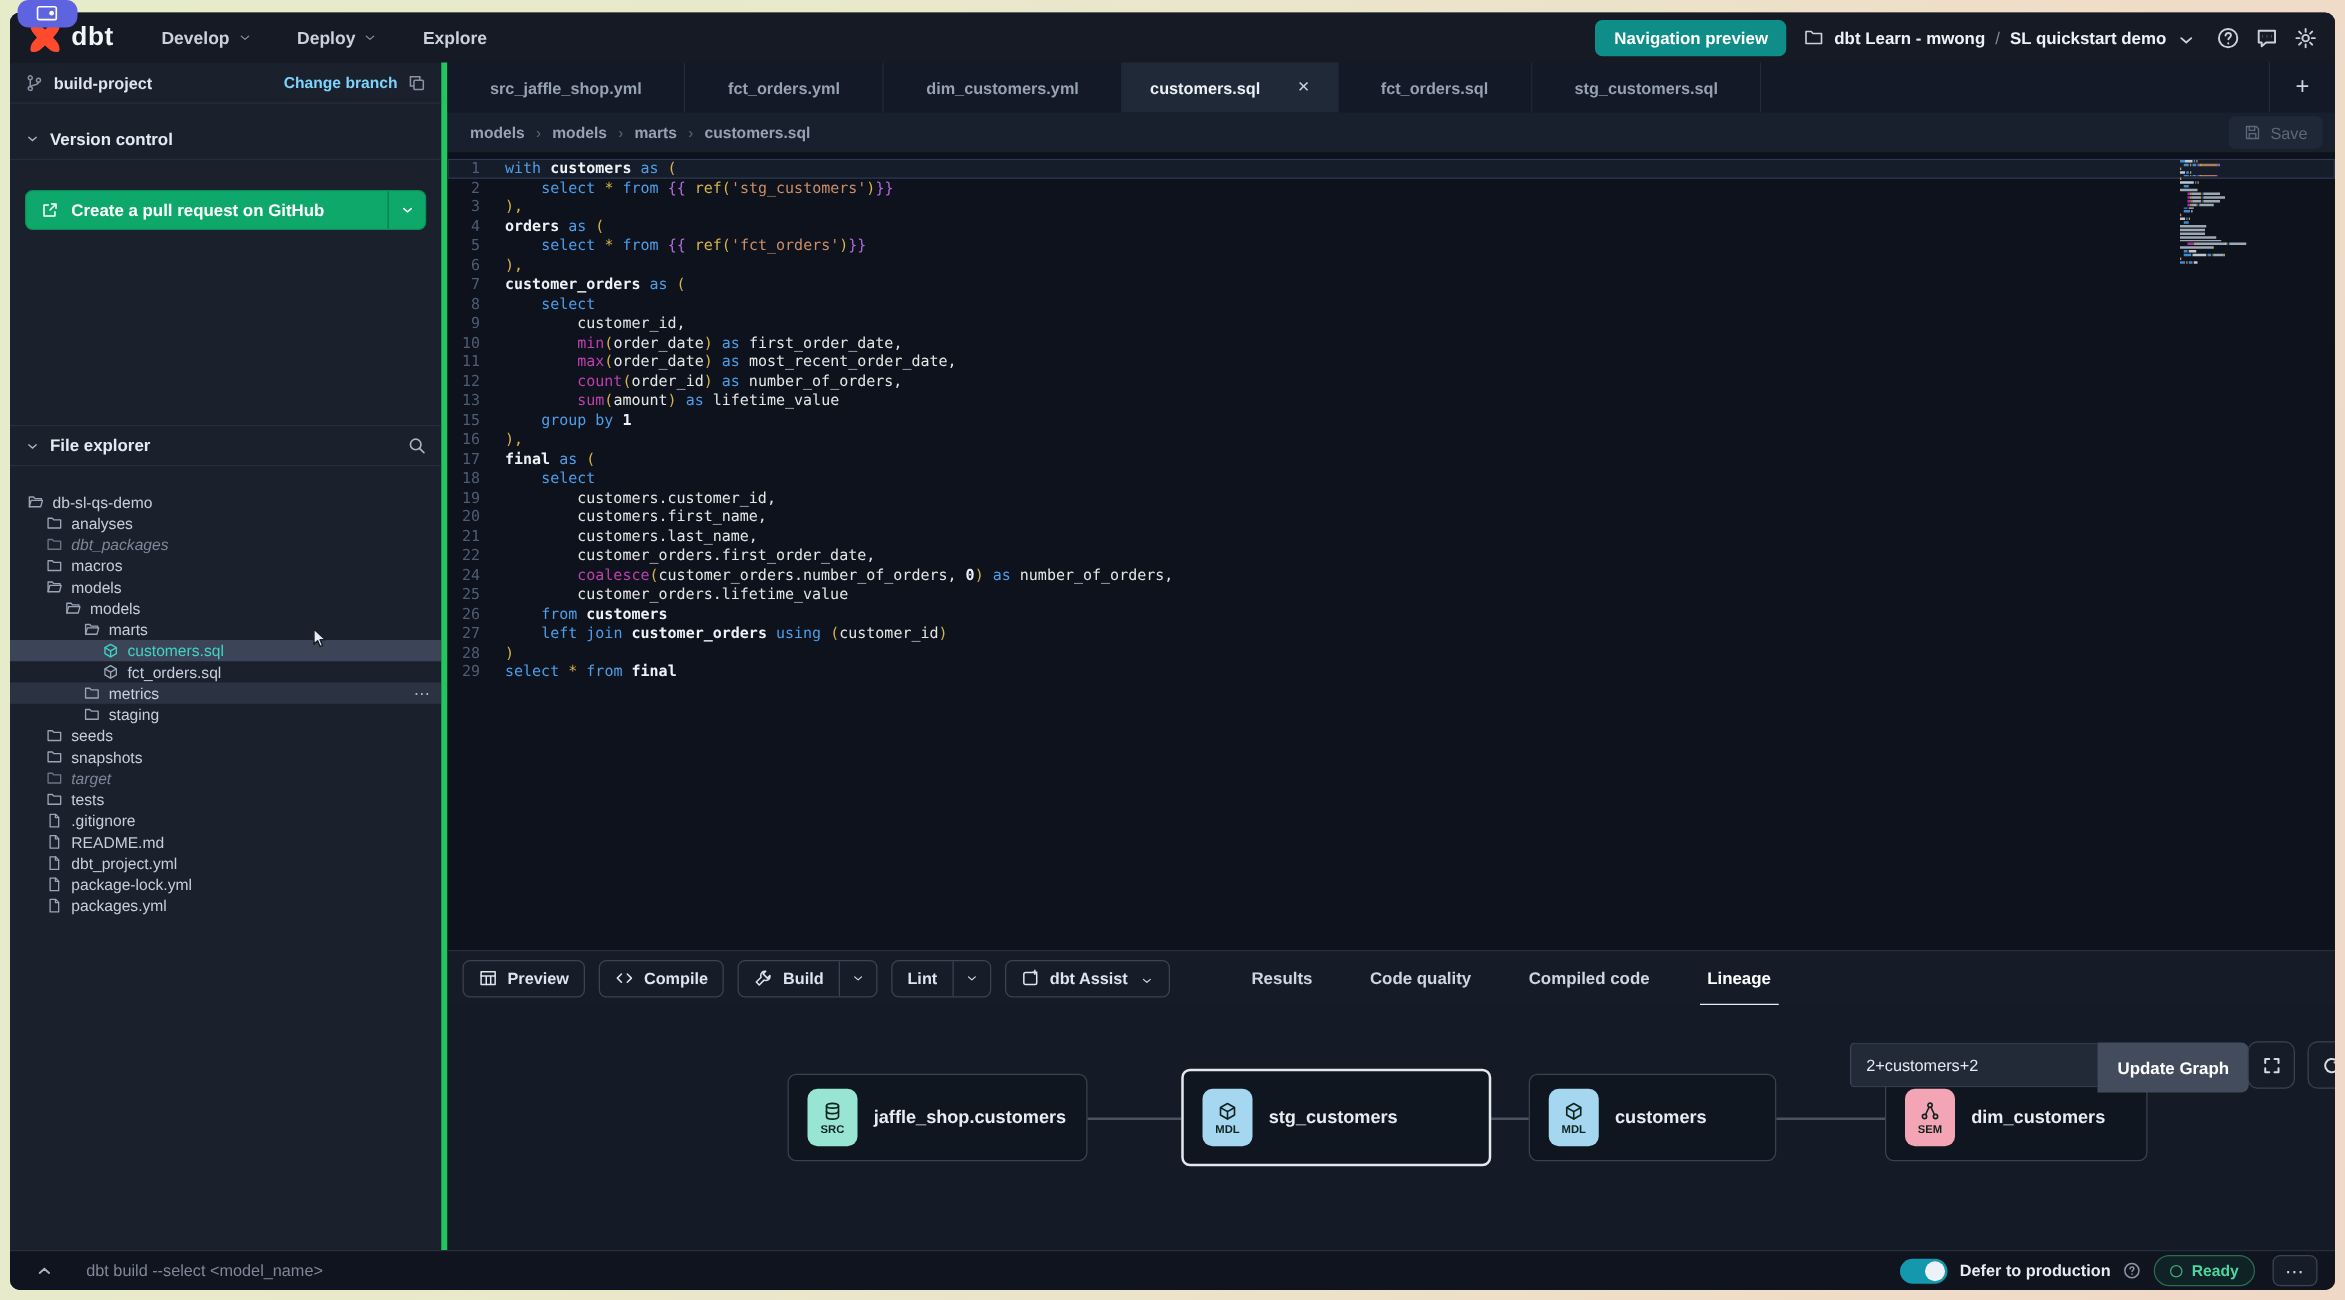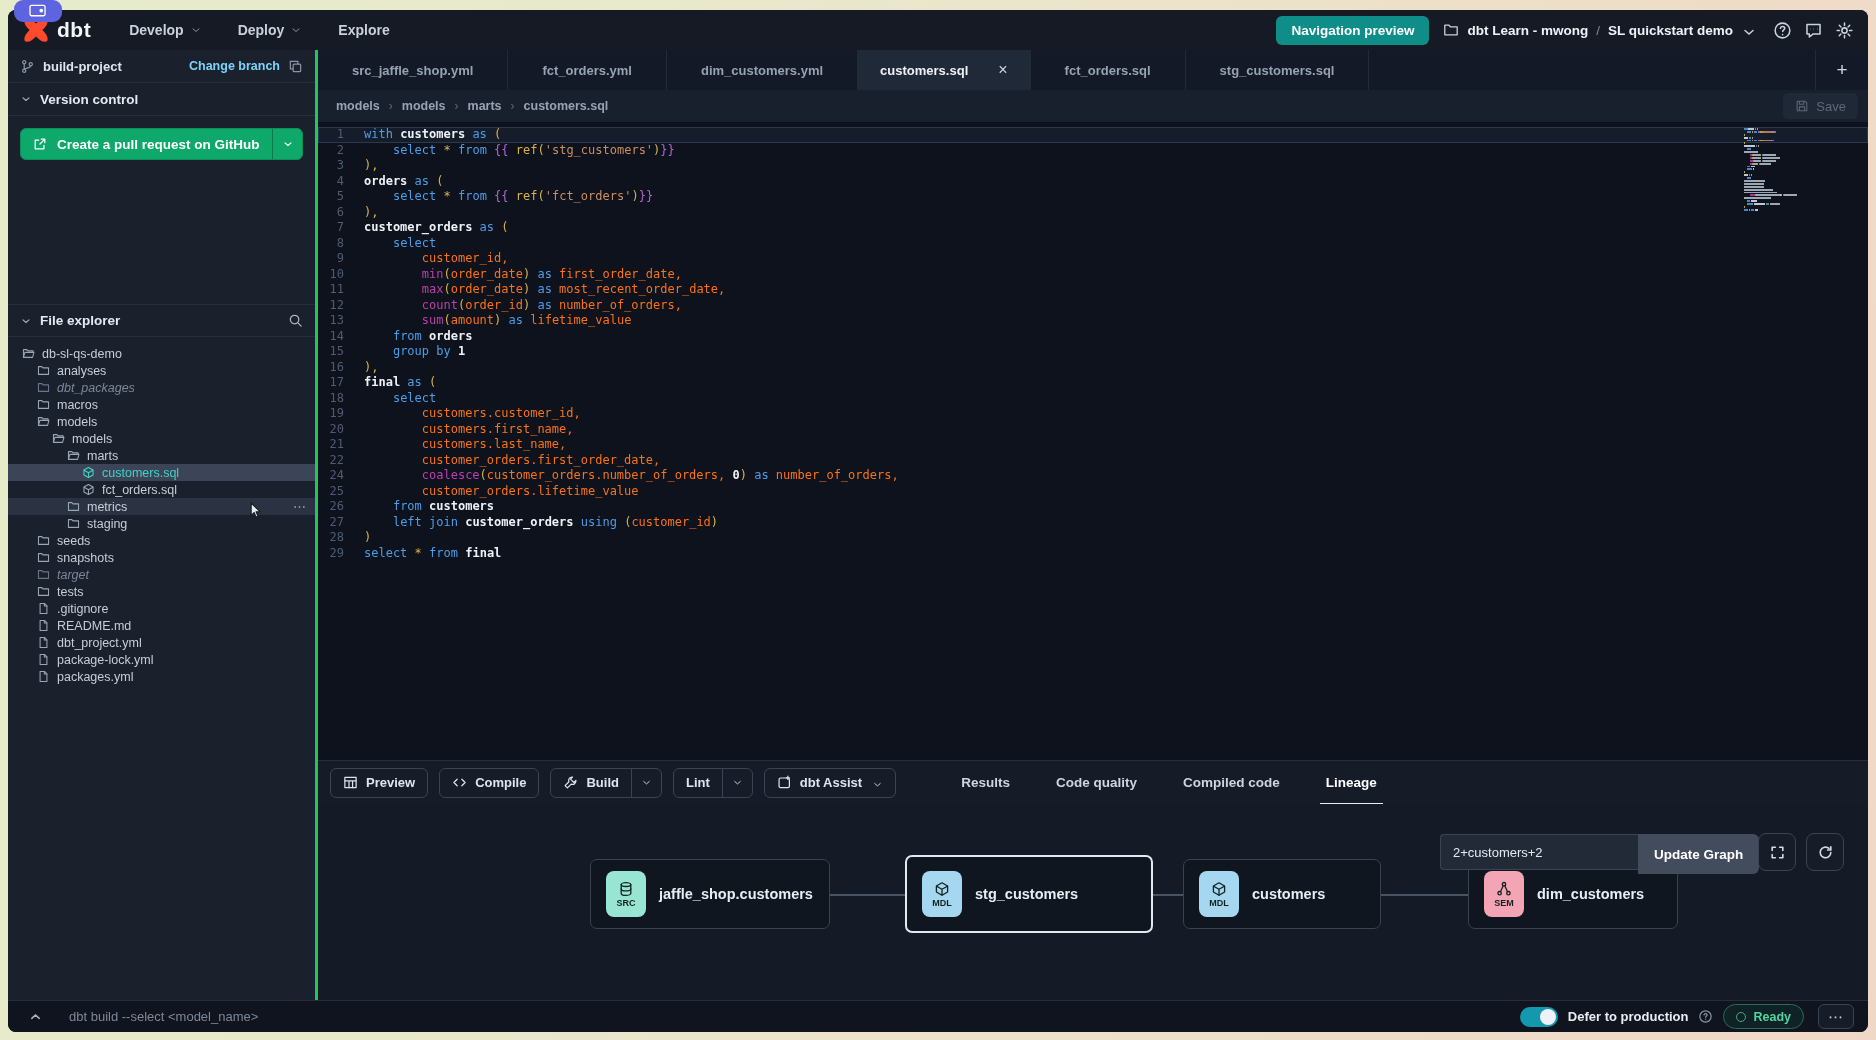--- a/index.html
+++ b/index.html
@@ -27,21 +27,21 @@
   .acct svg { width:16px; height:16px; color:#c9d1dd; }
   .acct .slash { color:#7e8899; font-weight:normal; }
   .nav-icons { display:flex; align-items:center; gap:12px; margin-left:6px; }
   .nav-icons .nicon { width:19px; height:19px; color:#c9d1dd; cursor:pointer; }
   .nav-icons svg { width:100%; height:100%; }
 
   
   .app-body { flex:1; display:flex; min-height:0; }
 
   
-  .sidebar { width:310px; flex:none; background:#1a202c; border-right:3px solid #22c55e; display:flex; flex-direction:column; }
+  .sidebar { width:350px; flex:none; background:#1a202c; border-right:5px solid #22c55e; display:flex; flex-direction:column;gap:12px; }
   .branch-row { height:33px; flex:none; display:flex; align-items:center; padding:0 12px; gap:8px; border-bottom:1px solid #262e3c; }
   .branch-row svg { width:15px; height:15px; color:#8a94a6; flex:none; }
   .branch-name { color:#dfe5ee; font-size:13px; font-weight:bold; }
   .change-branch { margin-left:auto; color:#7dd3fc; font-size:12.5px; font-weight:bold; cursor:pointer; }
   .copy-ic { width:15px; height:15px; color:#8a94a6; cursor:pointer; }
   .sec-header { height:33px; flex:none; display:flex; align-items:center; gap:8px; padding:0 12px;
     color:#e4eaf2; font-size:13.5px; font-weight:bold; border-bottom:1px solid #262e3c; }
   .sec-header svg { width:12px; height:12px; color:#aab4c4; }
   .vc-body { height:188px; flex:none; padding:12px; }
   .pr-btn { height:32px; background:#0ea86b; border:1px solid #0c8f5b; border-radius:6px;
@@ -78,21 +78,21 @@
   .crumb-sep { color:#5d6878; font-size:12px; }
   .save-btn { position:absolute; right:10px; top:3px; height:26px; background:#1f2836; border-radius:5px;
     display:flex; align-items:center; gap:7px; padding:0 12px; color:#5d6878; font-size:13px; font-weight:normal; cursor:pointer; }
   .save-btn svg { width:14px; height:14px; }
 
   .editor { flex:1; background:#0d121c; position:relative; overflow:hidden; padding-top:5px; }
   .cline { display:flex; height:15.5px; line-height:15.5px; font-family:"DejaVu Sans Mono",monospace; font-size:12px; }
   .cline .ln { width:46px; flex:none; text-align:right; padding-right:20px; color:#4e5d75; }
   .cline .ctext { white-space:pre; }
   .cline.current { background:rgba(42,55,76,.30); box-shadow:inset 0 0 0 1px #2c3850; }
-  .tok-k { color:#4d9de8; } .tok-i { color:#f97316; } .tok-b { color:#eef2f8; font-weight:bold; }
+  .tok-k { color:#4d9de8; } .tok-i { color:#e5e5e5; } .tok-b { color:#eef2f8; font-weight:bold; }
   .tok-y { color:#d9b44a; } .tok-s { color:#c98e66; } .tok-j { color:#b168d9; } .tok-f { color:#bf3fae; }
   .minimap { position:absolute; top:6px; right:68px; width:56px; }
   .mrow { display:flex; height:1.9px; margin-bottom:1px; }
   .mrow span { display:block; height:100%; opacity:.85; }
 
   
   .actionbar { height:44px; flex:none; background:#151b27; border-top:1px solid #262e3c;
     display:flex; align-items:center; padding:0 12px; gap:11px; }
   .abtn { display:flex; align-items:stretch; height:30px; border:1px solid #3b4354; border-radius:6px;
     background:#161d29; color:#dfe5ee; cursor:pointer; overflow:hidden; }
@@ -527,24 +527,20 @@
             </div>
             <div class="cline">
               <span class="ln">12</span>
               <span class="ctext"><span class="tok-i">        </span><span class="tok-f">count</span><span class="tok-y">(</span><span class="tok-i">order_id</span><span class="tok-y">)</span><span class="tok-i"> </span><span class="tok-k">as</span><span class="tok-i"> number_of_orders,</span></span>
             </div>
             <div class="cline">
               <span class="ln">13</span>
               <span class="ctext"><span class="tok-i">        </span><span class="tok-f">sum</span><span class="tok-y">(</span><span class="tok-i">amount</span><span class="tok-y">)</span><span class="tok-i"> </span><span class="tok-k">as</span><span class="tok-i"> lifetime_value</span></span>
             </div>
             <div class="cline">
-              <span class="ln">14</span>
-              <span class="ctext"><span class="tok-i">    </span><span class="tok-k">from</span><span class="tok-i"> </span><span class="tok-b">orders</span></span>
-            </div>
-            <div class="cline">
               <span class="ln">15</span>
               <span class="ctext"><span class="tok-i">    </span><span class="tok-k">group by</span><span class="tok-i"> </span><span class="tok-b">1</span></span>
             </div>
             <div class="cline">
               <span class="ln">16</span>
               <span class="ctext"><span class="tok-y">),</span></span>
             </div>
             <div class="cline">
               <span class="ln">17</span>
               <span class="ctext"><span class="tok-b">final</span><span class="tok-i"> </span><span class="tok-k">as</span><span class="tok-i"> </span><span class="tok-y">(</span></span>

